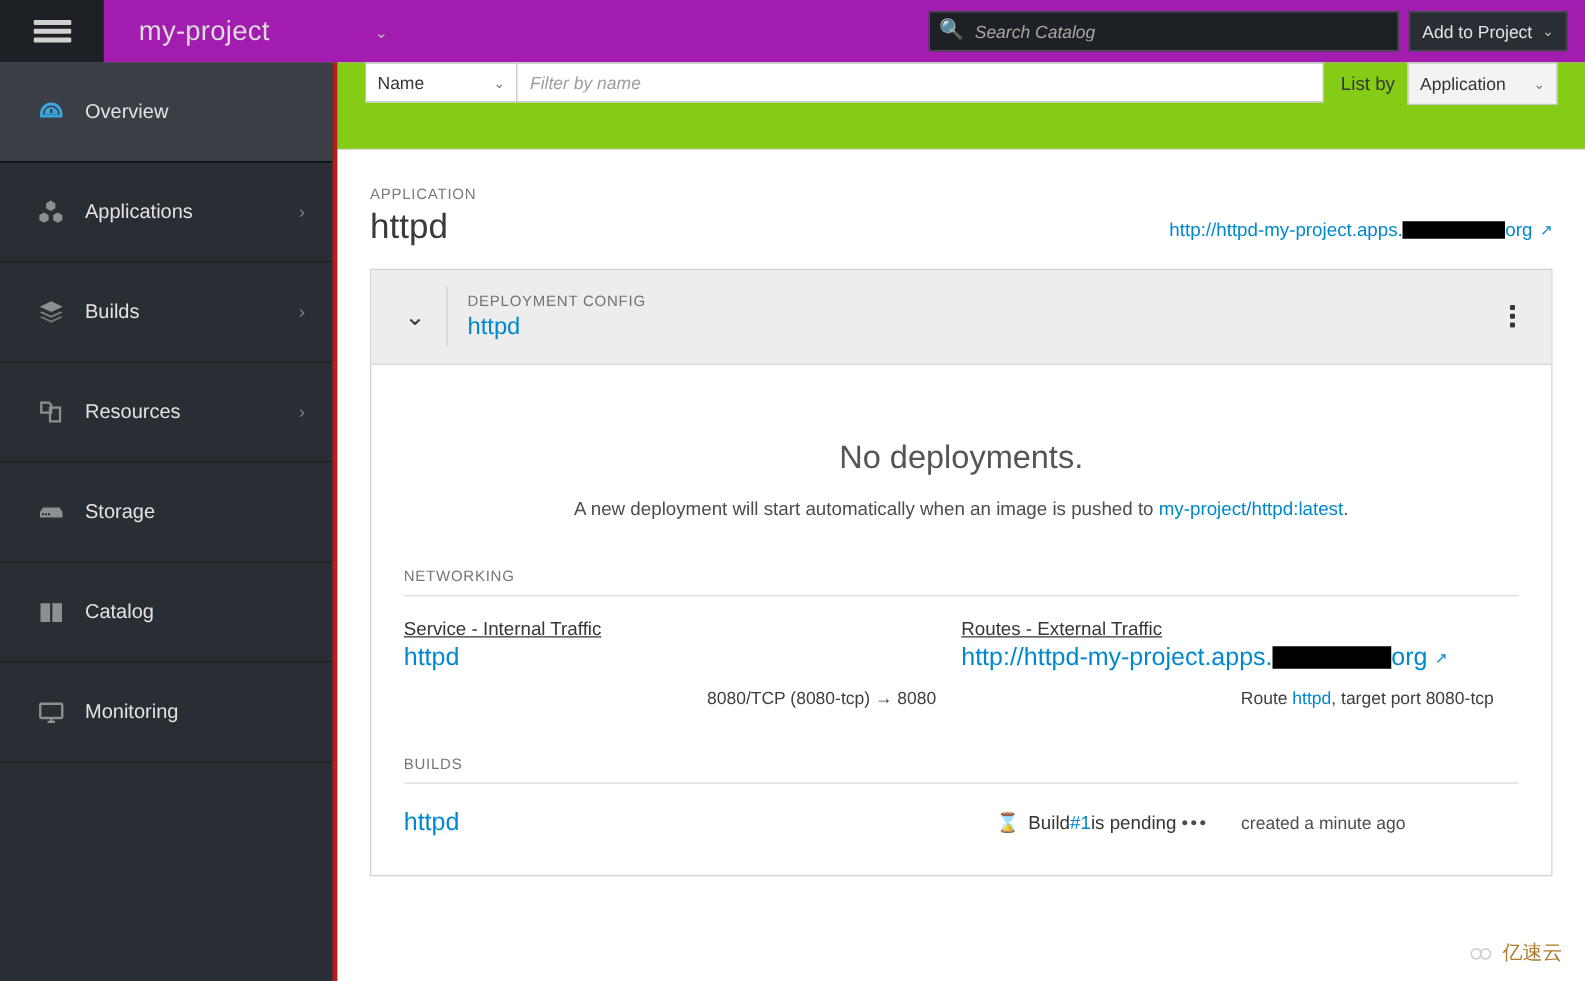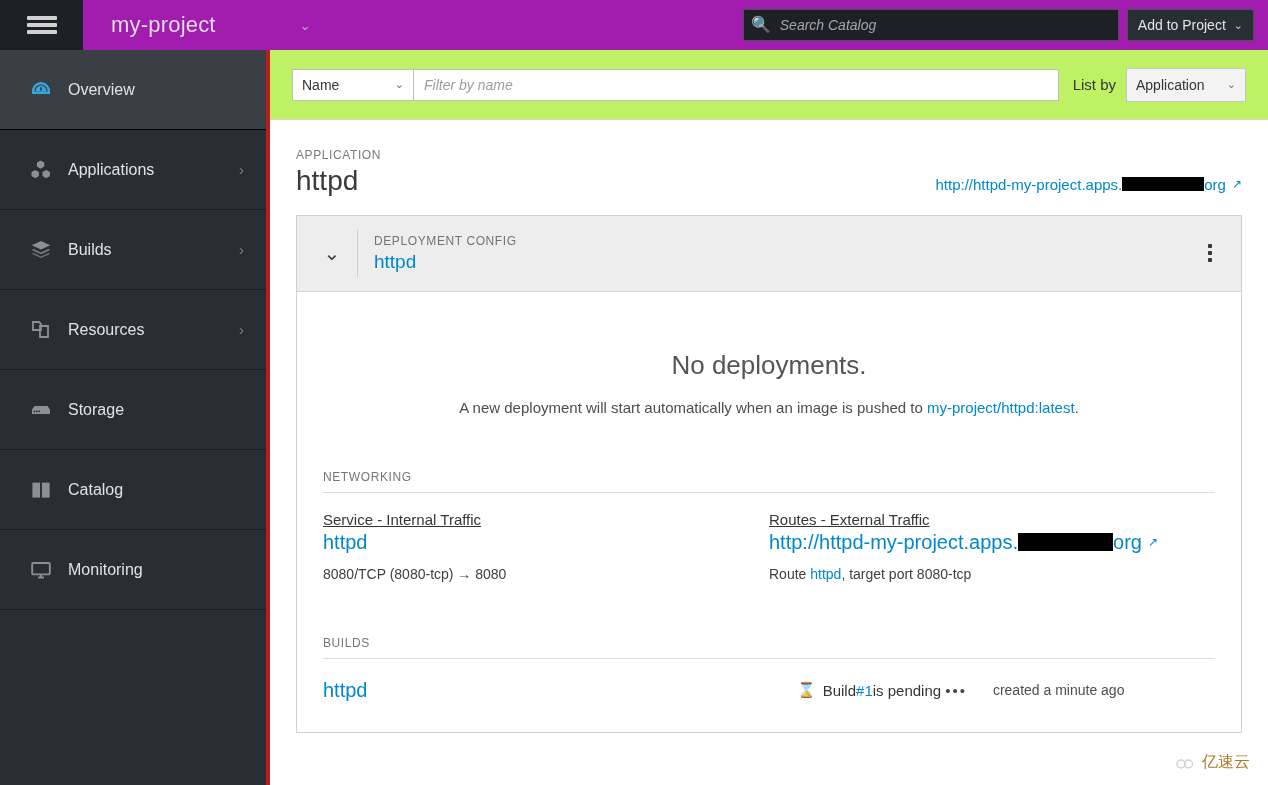--- a/index.html
+++ b/index.html
@@ -78,22 +78,22 @@
   }
   .nav-item.active .nav-icon { color: #39a5dc; }
   .nav-label { font-size: 16px; color: #e2e2e2; }
   .nav-chevron {
     position: absolute; right: 22px; color: #7c8287; font-size: 15px;
   }
 
   
   .filterbar {
     position: absolute; top: 50px; left: 270px; width: 998px; height: 70px;
-    background: #bef264; border-bottom: 1px solid #d6d6d6;
-    display: flex; align-items: center; padding: 0 22px;
+    background: #84cc16; border-bottom: 1px solid #d6d6d6;
+    display: flex; align-items: flex-start; padding: 0 22px;
   }
   .filter-select {
     width: 122px; height: 32px; background: #fff; border: 1px solid #bfbfbf;
     display: flex; align-items: center; justify-content: space-between;
     padding: 0 9px; font-size: 14px; color: #363636; cursor: pointer;
   }
   .filter-select .caret { font-size: 11px; color: #6d6d6d; }
   .filter-input {
     flex: 1; height: 32px; border: 1px solid #bfbfbf; border-left: 0;
     background: #fff; padding: 0 10px; font-size: 14px; outline: none;
@@ -153,33 +153,33 @@
   .card-body { padding: 26px 26px 30px 26px; }
   .empty-title {
     text-align: center; font-size: 26px; color: #555; font-weight: 400;
     margin: 32px 0 0 0;
   }
   .empty-sub {
     text-align: center; font-size: 15px; color: #4d4d4d; margin-top: 18px;
   }
   .empty-sub a { color: #0088ce; text-decoration: none; cursor: pointer; }
 
-  .section { margin-top: 54px; }
+  .section { margin-top: 38px; }
   .section-kicker {
     font-size: 12px; color: #767676; letter-spacing: .6px;
     padding-bottom: 8px; border-bottom: 1px solid #dcdcdc;
   }
   .net-grid { display: flex; margin-top: 18px; }
   .net-col { width: 50%; padding-right: 20px; }
   .net-label { font-size: 15px; color: #363636; text-decoration: underline; }
   .net-link {
     font-size: 20px; color: #0088ce; display: inline-flex; align-items: center;
     margin-top: 3px; cursor: pointer;
   }
-  .net-sub { font-size: 14px; color: #3f3f3f; margin-top: 12px; }
+  .net-sub { font-size: 14px; color: #3f3f3f; margin-top: 12px; text-align: right; }
   .net-sub a { color: #0088ce; text-decoration: none; cursor: pointer; }
 
   .builds-row { display: flex; align-items: center; margin-top: 20px; }
   .build-name { font-size: 20px; color: #0088ce; width: 474px; cursor: pointer; }
   .build-status { font-size: 15px; color: #363636; display: flex; align-items: center; }
   .build-status a { color: #0088ce; text-decoration: none; cursor: pointer; }
   .hourglass { margin-right: 7px; font-size: 15px; }
   .dots { letter-spacing: 2px; margin-left: 4px; color: #4a4a4a; }
   .build-time { font-size: 14px; color: #4d4d4d; margin-left: 26px; }
 

